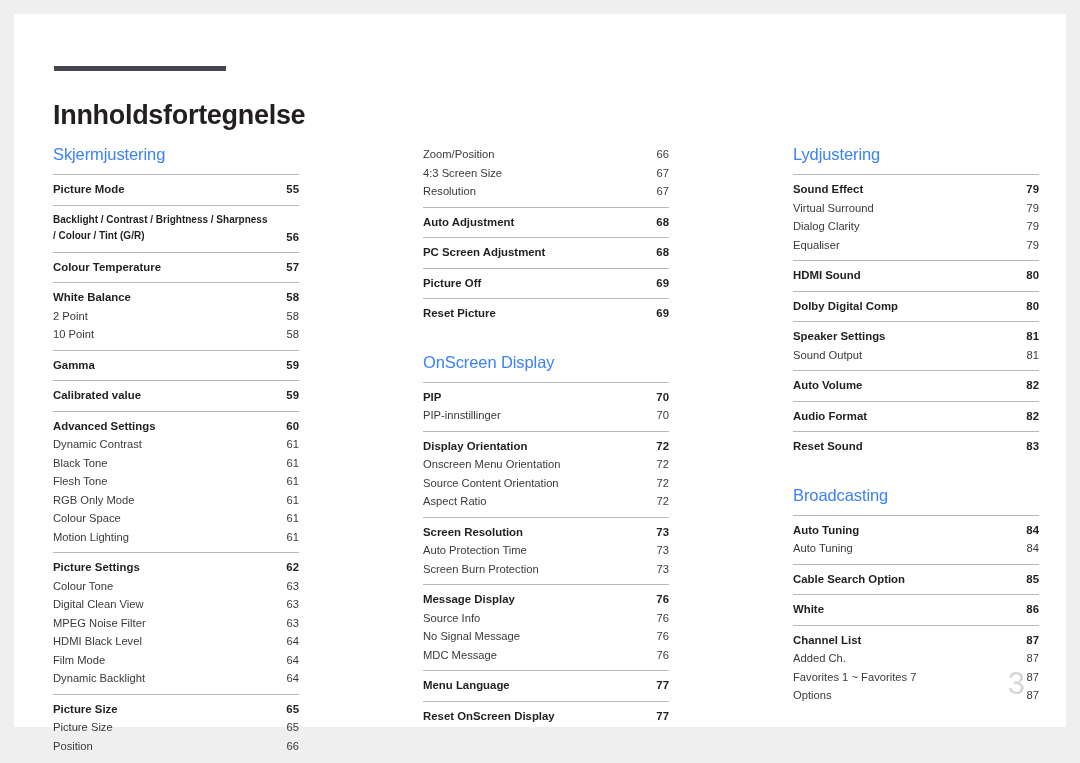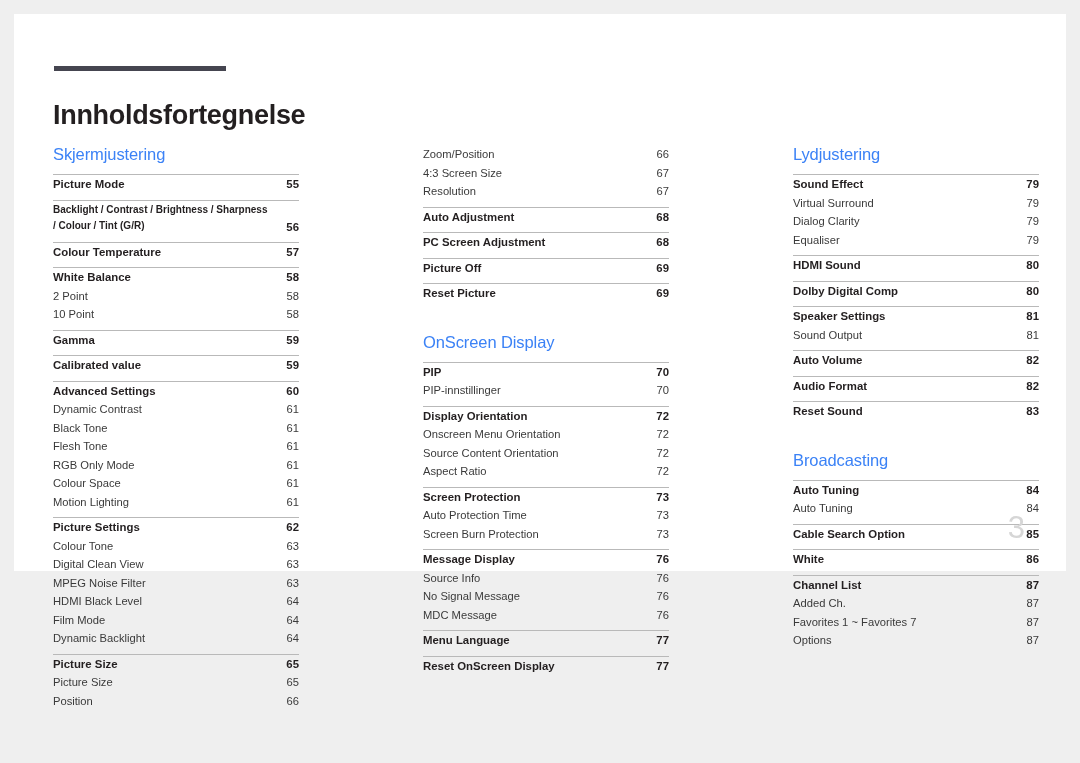--- a/index.html
+++ b/index.html
@@ -11,21 +11,21 @@
     height: 763px;
     background: #efefef;
     font-family: "Liberation Sans", sans-serif;
     overflow: hidden;
   }
   .page {
     position: absolute;
     left: 14px;
     top: 14px;
     width: 1052px;
-    height: 557px;
+    height: 713px;
     background: #ffffff;
   }
 
   
   .title-rule {
     position: absolute;
     left: 40px;
     top: 52px;
     width: 172px;
     height: 5px;
@@ -61,20 +61,21 @@
     color: #3b82f6;
     letter-spacing: -0.1px;
     margin-bottom: 10px;
     white-space: nowrap;
   }
   .section + .section {
     margin-top: 30px;
   }
   .group {
     border-top: 1px solid #b9b9b9;
+    padding-top: 5px;
     padding-bottom: 6px;
   }
   .group.no-rule {
     border-top: none;
     padding-top: 0;
   }
   .group:last-child {
     padding-bottom: 0;
   }
 
@@ -331,21 +332,21 @@
               <span class="label">Source Content Orientation</span>
               <span class="page-num">72</span>
             </div>
             <div class="entry sub">
               <span class="label">Aspect Ratio</span>
               <span class="page-num">72</span>
             </div>
           </div>
           <div class="group">
             <div class="entry main">
-              <span class="label">Screen Protection</span>
+              <span class="label">Screen Resolution</span>
               <span class="page-num">73</span>
             </div>
             <div class="entry sub">
               <span class="label">Auto Protection Time</span>
               <span class="page-num">73</span>
             </div>
             <div class="entry sub">
               <span class="label">Screen Burn Protection</span>
               <span class="page-num">73</span>
             </div>

